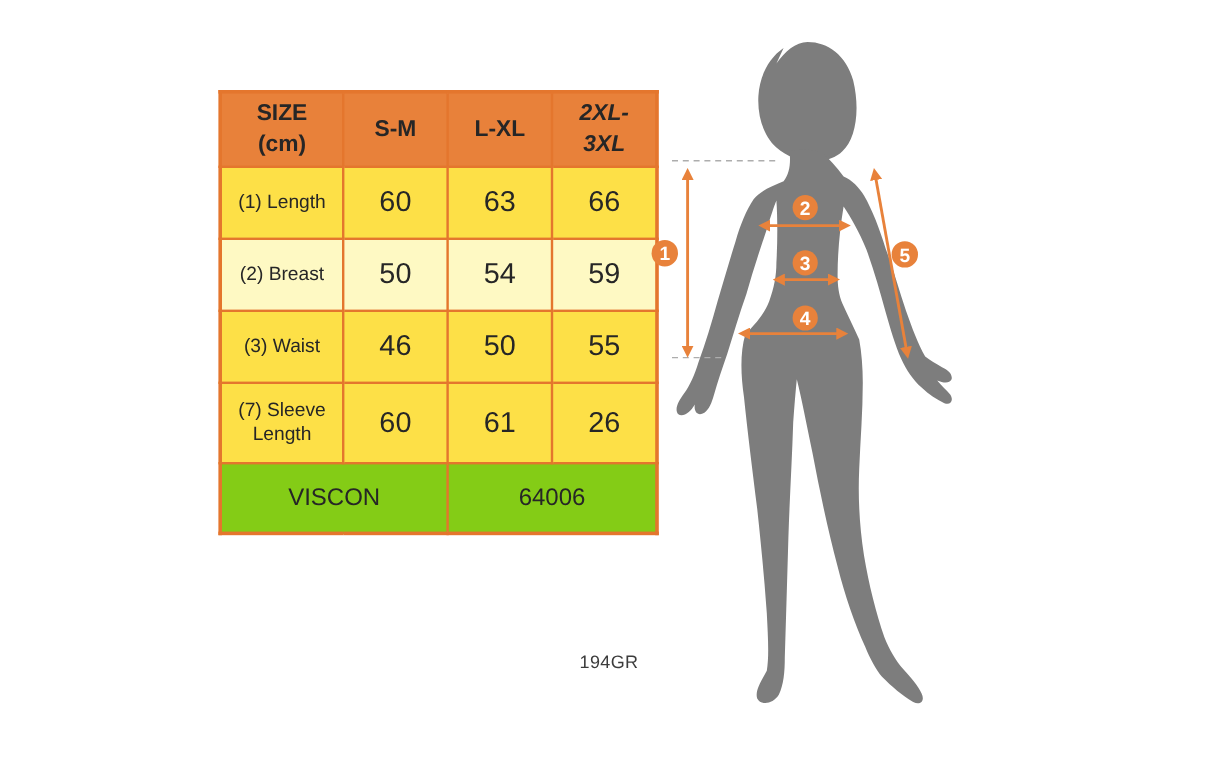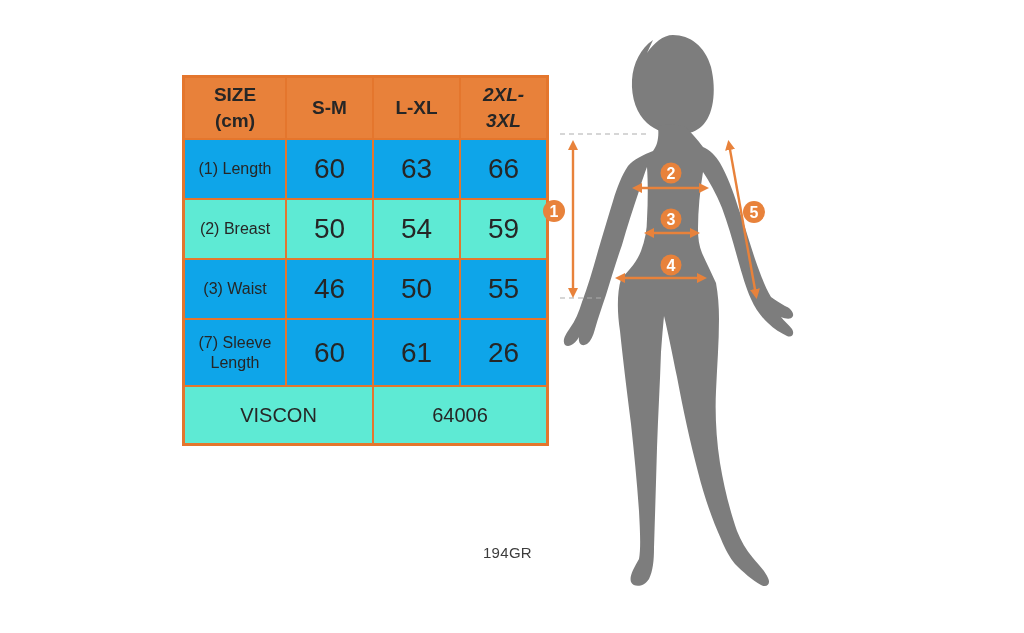--- a/index.html
+++ b/index.html
@@ -22,26 +22,26 @@
   .col-val   { width:85px; }
   tr.r-head   td { height:60px; }
   tr.r-data   td { height:58px; }
   tr.r-data5  td { height:65px; }
   tr.r-fabric td { height:61px; }
   tr.r-bottom td { height:56px; }
   td.orange {
     background:#E8813A; color:#FDF5EB; font-weight:bold; font-size:19px;
   }
   tr.r-fabric td.orange { border-left-color:#E8813A; border-right-color:#E8813A; }
-  td.peach-a { background:#0ea5e9; }
-  td.peach-b { background:#5eead4; }
-  td.peach-c { background:#5eead4; }
+  td.peach-a { background:#fde047; }
+  td.peach-b { background:#fef9c3; }
+  td.peach-c { background:#84cc16; }
   .label-cell { font-size:16px; line-height:1.25; }
   .label-cell span { display:inline-block; max-width:88px; }
-  .value-cell { font-size:28px; }
+  .value-cell { font-size:24px; }
   .bottom-cell { font-size:20px; }
   .wrap-narrow  { display:inline-block; max-width:62px; line-height:1.35; }
   .wrap-narrow2 { display:inline-block; max-width:50px; line-height:1.35;font-style:italic; }
   
   .footnote {
     position:absolute; left:182px; top:544px; width:350px;
     text-align:right; padding-right:6px;
     font-size:15px; color:#3C3C3C; letter-spacing:0.3px;
   }
   

